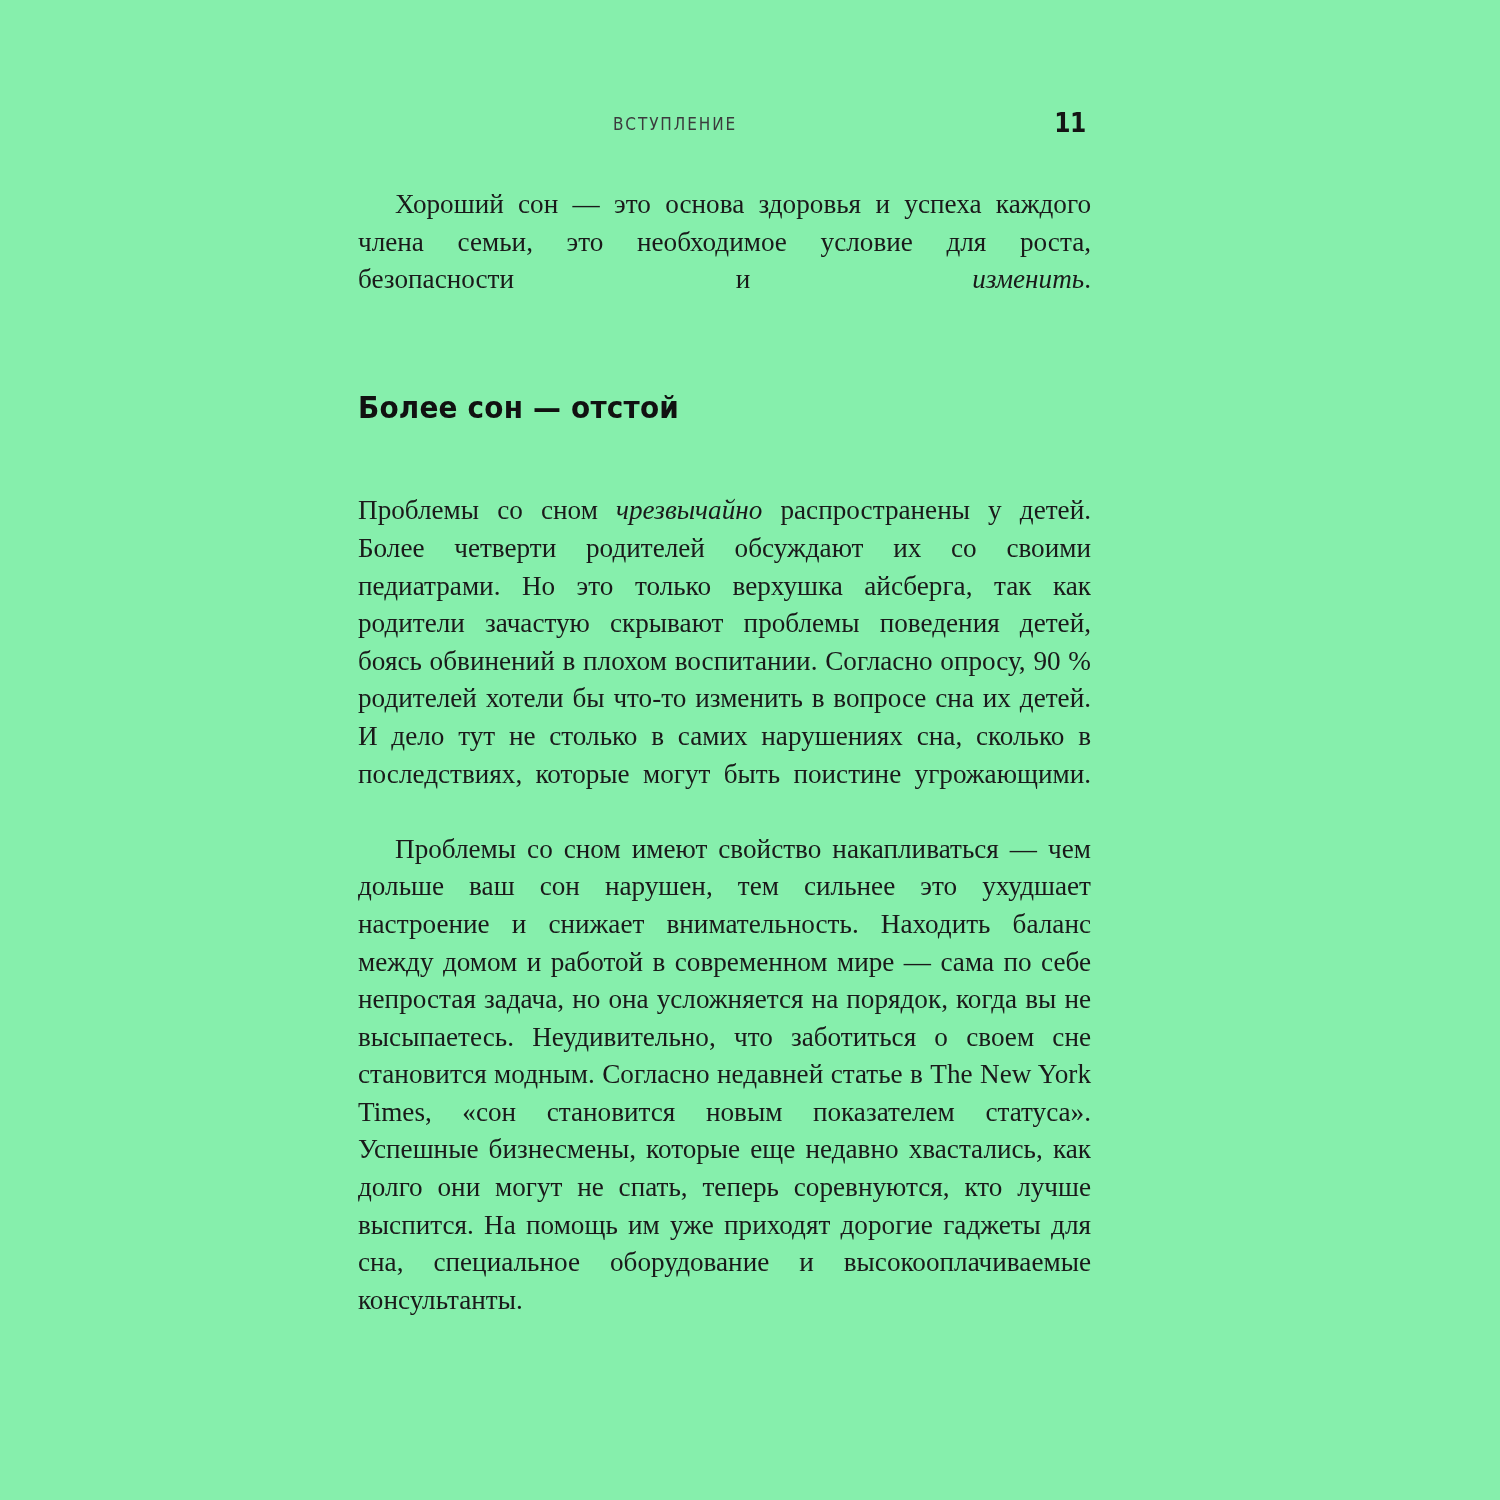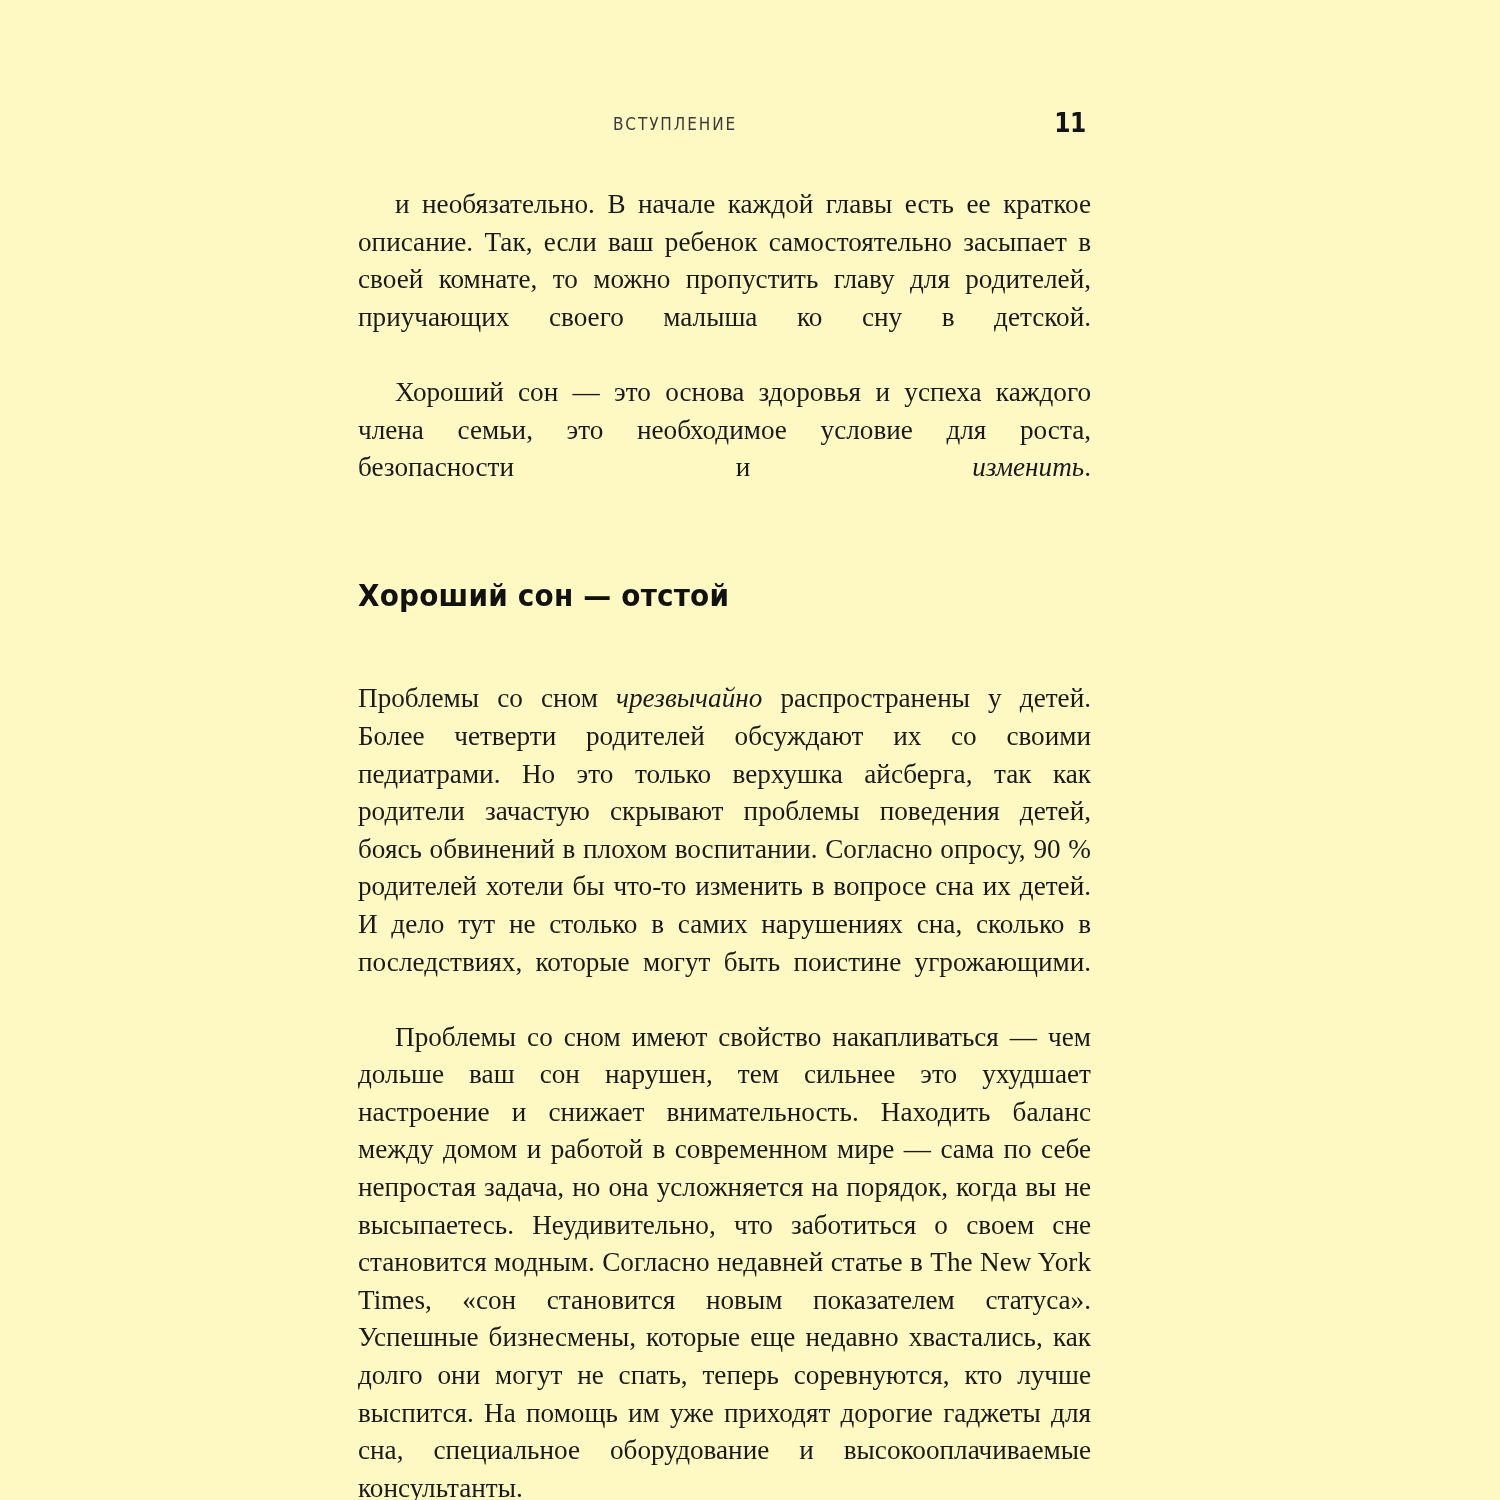--- a/index.html
+++ b/index.html
@@ -13,21 +13,21 @@
     height: 1500px;
     position: relative;
     overflow: hidden;
     font-family: "Liberation Serif", "DejaVu Serif", serif;
     -webkit-font-smoothing: antialiased;
   }
 
   .page {
     position: absolute;
     inset: 0;
-    background: #fef9c3;
+    background: #86efac;
     padding-left: 8px;
   }
 
   
   .running-head {
     position: absolute;
     left: 358px;
     top: 112px;
     width: 732px;
     height: 30px;
@@ -119,24 +119,23 @@
 
 <div class="page">
 
   <div class="running-head">
     <div class="running-head-title">ВСТУПЛЕНИЕ</div>
     <div class="running-head-folio">11</div>
   </div>
 
   <div class="column">
 
-    <p class="body">и необязательно. В начале каждой главы есть ее краткое описание. Так, если ваш ребенок самостоятельно засыпает в своей комнате, то можно пропустить главу для родителей, приучающих своего малыша ко сну в детской.</p>
 
     <p class="body"><span>Хороший сон — это основа здоровья и успеха каждого члена семьи, это необходимое условие для роста, безопасности и </span><i>изменить</i><span>.</span></p>
 
-    <h2 class="section-heading">Хороший сон — отстой</h2>
+    <h2 class="section-heading">Более сон — отстой</h2>
 
     <p class="body no-indent"><span>Проблемы со сном </span><i>чрезвычайно</i><span> распространены у детей. Более четверти родителей обсуждают их со своими педиатрами. Но это только верхушка айсберга, так как родители зачастую скрывают проблемы поведения детей, боясь обвинений в плохом воспитании. Согласно опросу, 90 % родителей хотели бы что-то изменить в вопросе сна их детей. И дело тут не столько в самих нарушениях сна, сколько в последствиях, которые могут быть поистине угрожающими.</span></p>
 
     <p class="body">Проблемы со сном имеют свойство накапливаться — чем дольше ваш сон нарушен, тем сильнее это ухудшает настроение и снижает внимательность. Находить баланс между домом и работой в современном мире — сама по себе непростая задача, но она усложняется на порядок, когда вы не высыпаетесь. Неудивительно, что заботиться о своем сне становится модным. Согласно недавней статье в The New York Times, «сон становится новым показателем статуса». Успешные бизнесмены, которые еще недавно хвастались, как долго они могут не спать, теперь соревнуются, кто лучше выспится. На помощь им уже приходят дорогие гаджеты для сна, специальное оборудование и высокооплачиваемые консультанты.</p>
 
   </div>
 </div>
 
 </body></html>

